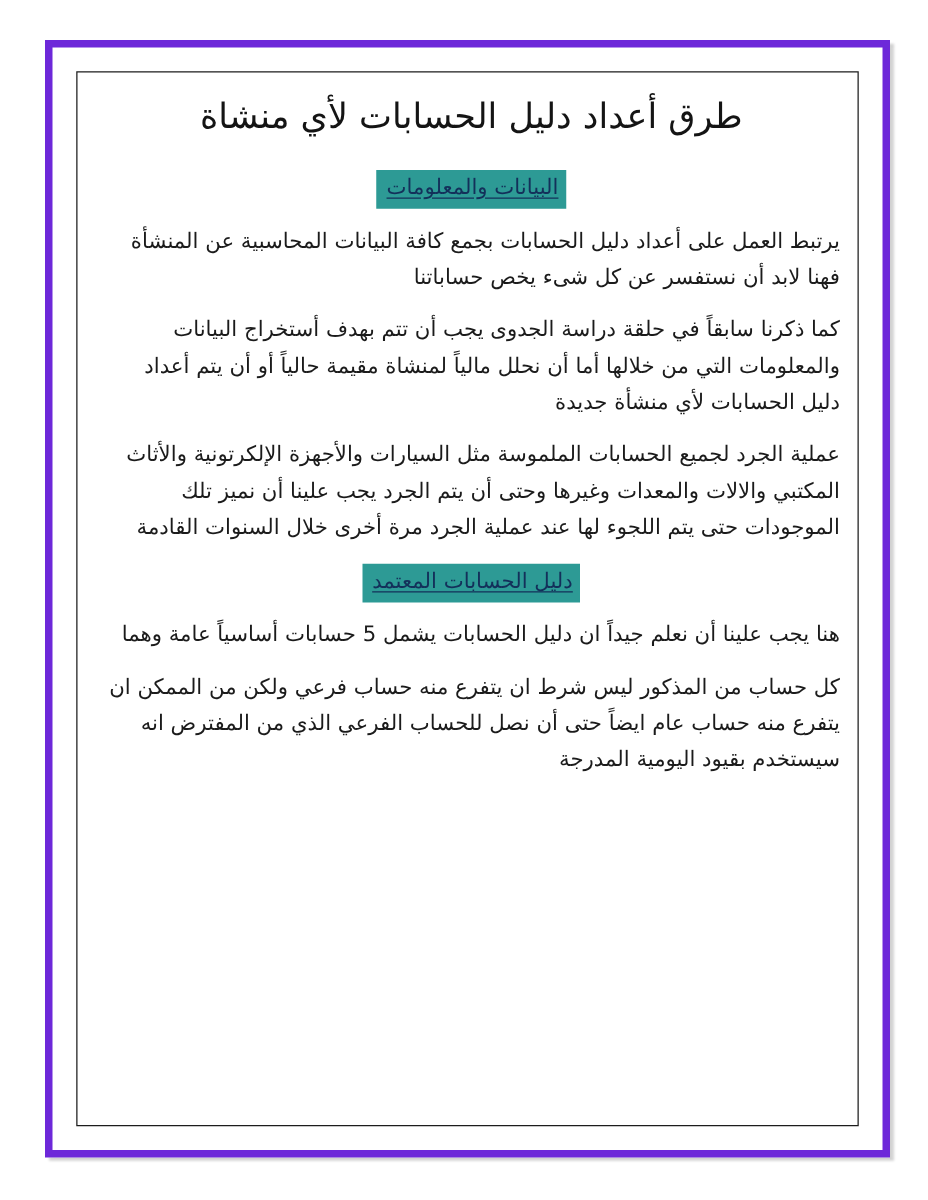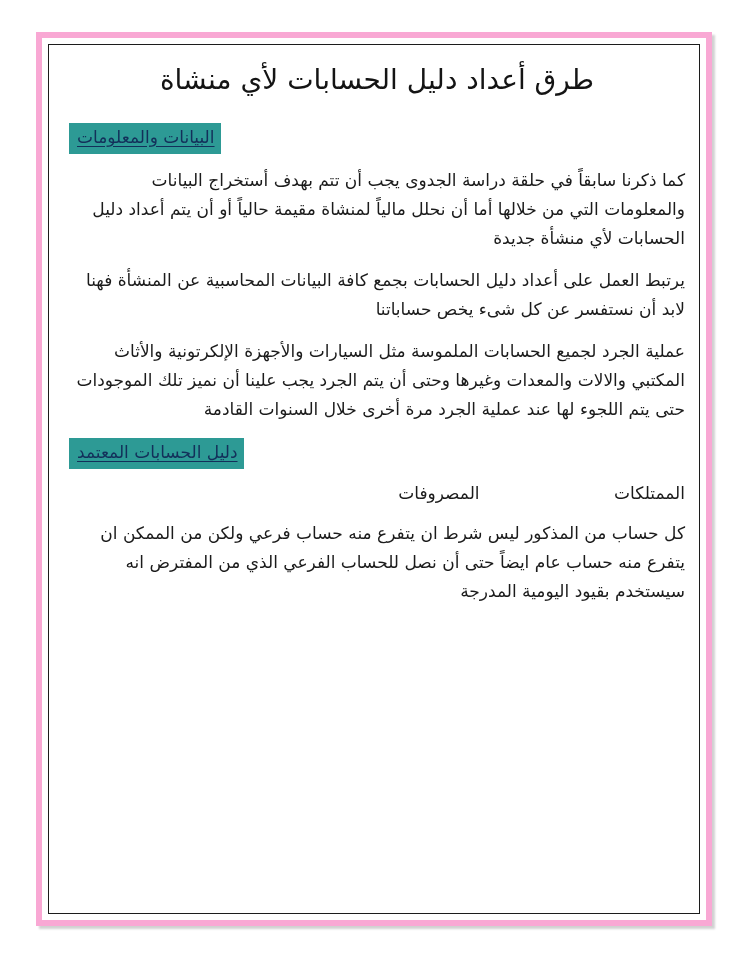--- a/index.html
+++ b/index.html
@@ -16,43 +16,43 @@
     overflow: hidden;
     direction: rtl;
   }
   .page-frame {
     position: absolute;
     left: 36px;
     top: 32px;
     width: 676px;
     height: 894px;
     box-sizing: border-box;
-    border: 6px solid #f9a8d4;
-    padding: 6px;
+    border: 6px solid #6d28d9;
+    padding: 19px;
     background: #ffffff;
     box-shadow: 3px 3px 2px rgba(0,0,0,0.18);
   }
   .page-frame-inner {
     width: 100%;
     height: 100%;
     box-sizing: border-box;
     border: 1px solid #1c1c1c;
     padding: 2px 14px 0 20px;
     overflow: hidden;
   }
   .doc-title {
     text-align: center;
     font-size: 28px;
     font-weight: 400;
     color: #141414;
     margin: 14px 0 24px 0;
     line-height: 1.35;
   }
   .heading-row {
-    text-align: left;
+    text-align: center;
     margin: 14px 0 12px 0;
   }
   .teal-heading {
     display: inline-block;
     background: #2d9a95;
     color: #13305a;
     font-size: 17px;
     line-height: 1.25;
     padding: 4px 6px 6px 8px;
     text-decoration: underline;
@@ -91,38 +91,35 @@
 <div class="canvas">
   <div class="page-frame">
     <div class="page-frame-inner">
 
       <h1 class="doc-title">طرق أعداد دليل الحسابات لأي منشاة</h1>
 
       <div class="heading-row">
         <span class="teal-heading">البيانات والمعلومات</span>
       </div>
 
+      <p class="para">يرتبط العمل على أعداد دليل الحسابات بجمع كافة البيانات المحاسبية عن المنشأة فهنا لابد أن نستفسر عن كل شىء يخص حساباتنا</p>
+
       <p class="para">كما ذكرنا سابقاً في حلقة دراسة الجدوى يجب أن تتم بهدف أستخراج البيانات والمعلومات التي من خلالها أما أن نحلل مالياً لمنشاة مقيمة حالياً أو أن يتم أعداد دليل الحسابات لأي منشأة جديدة</p>
-
-      <p class="para">يرتبط العمل على أعداد دليل الحسابات بجمع كافة البيانات المحاسبية عن المنشأة فهنا لابد أن نستفسر عن كل شىء يخص حساباتنا</p>
 
 
 
       <p class="para">عملية الجرد لجميع الحسابات الملموسة مثل السيارات والأجهزة الإلكرتونية والأثاث المكتبي والالات والمعدات وغيرها وحتى أن يتم الجرد يجب علينا أن نميز تلك الموجودات حتى يتم اللجوء لها عند عملية الجرد مرة أخرى خلال السنوات القادمة</p>
 
 
       <div class="heading-row">
         <span class="teal-heading">دليل الحسابات المعتمد</span>
       </div>
 
+      <p class="para">هنا يجب علينا أن نعلم جيداً ان دليل الحسابات يشمل 5 حسابات أساسياً عامة وهما</p>
 
       <div class="accounts">
-        <div class="acct-row">
-          <span class="acct-primary">الممتلكات</span>
-          <span class="acct-secondary">المصروفات</span>
-        </div>
       </div>
 
       <p class="para">كل حساب من المذكور ليس شرط ان يتفرع منه حساب فرعي ولكن من الممكن ان يتفرع منه حساب عام ايضاً حتى أن نصل للحساب الفرعي الذي من المفترض انه سيستخدم بقيود اليومية المدرجة</p>
 
     </div>
   </div>
 </div>
 
 </body></html>

